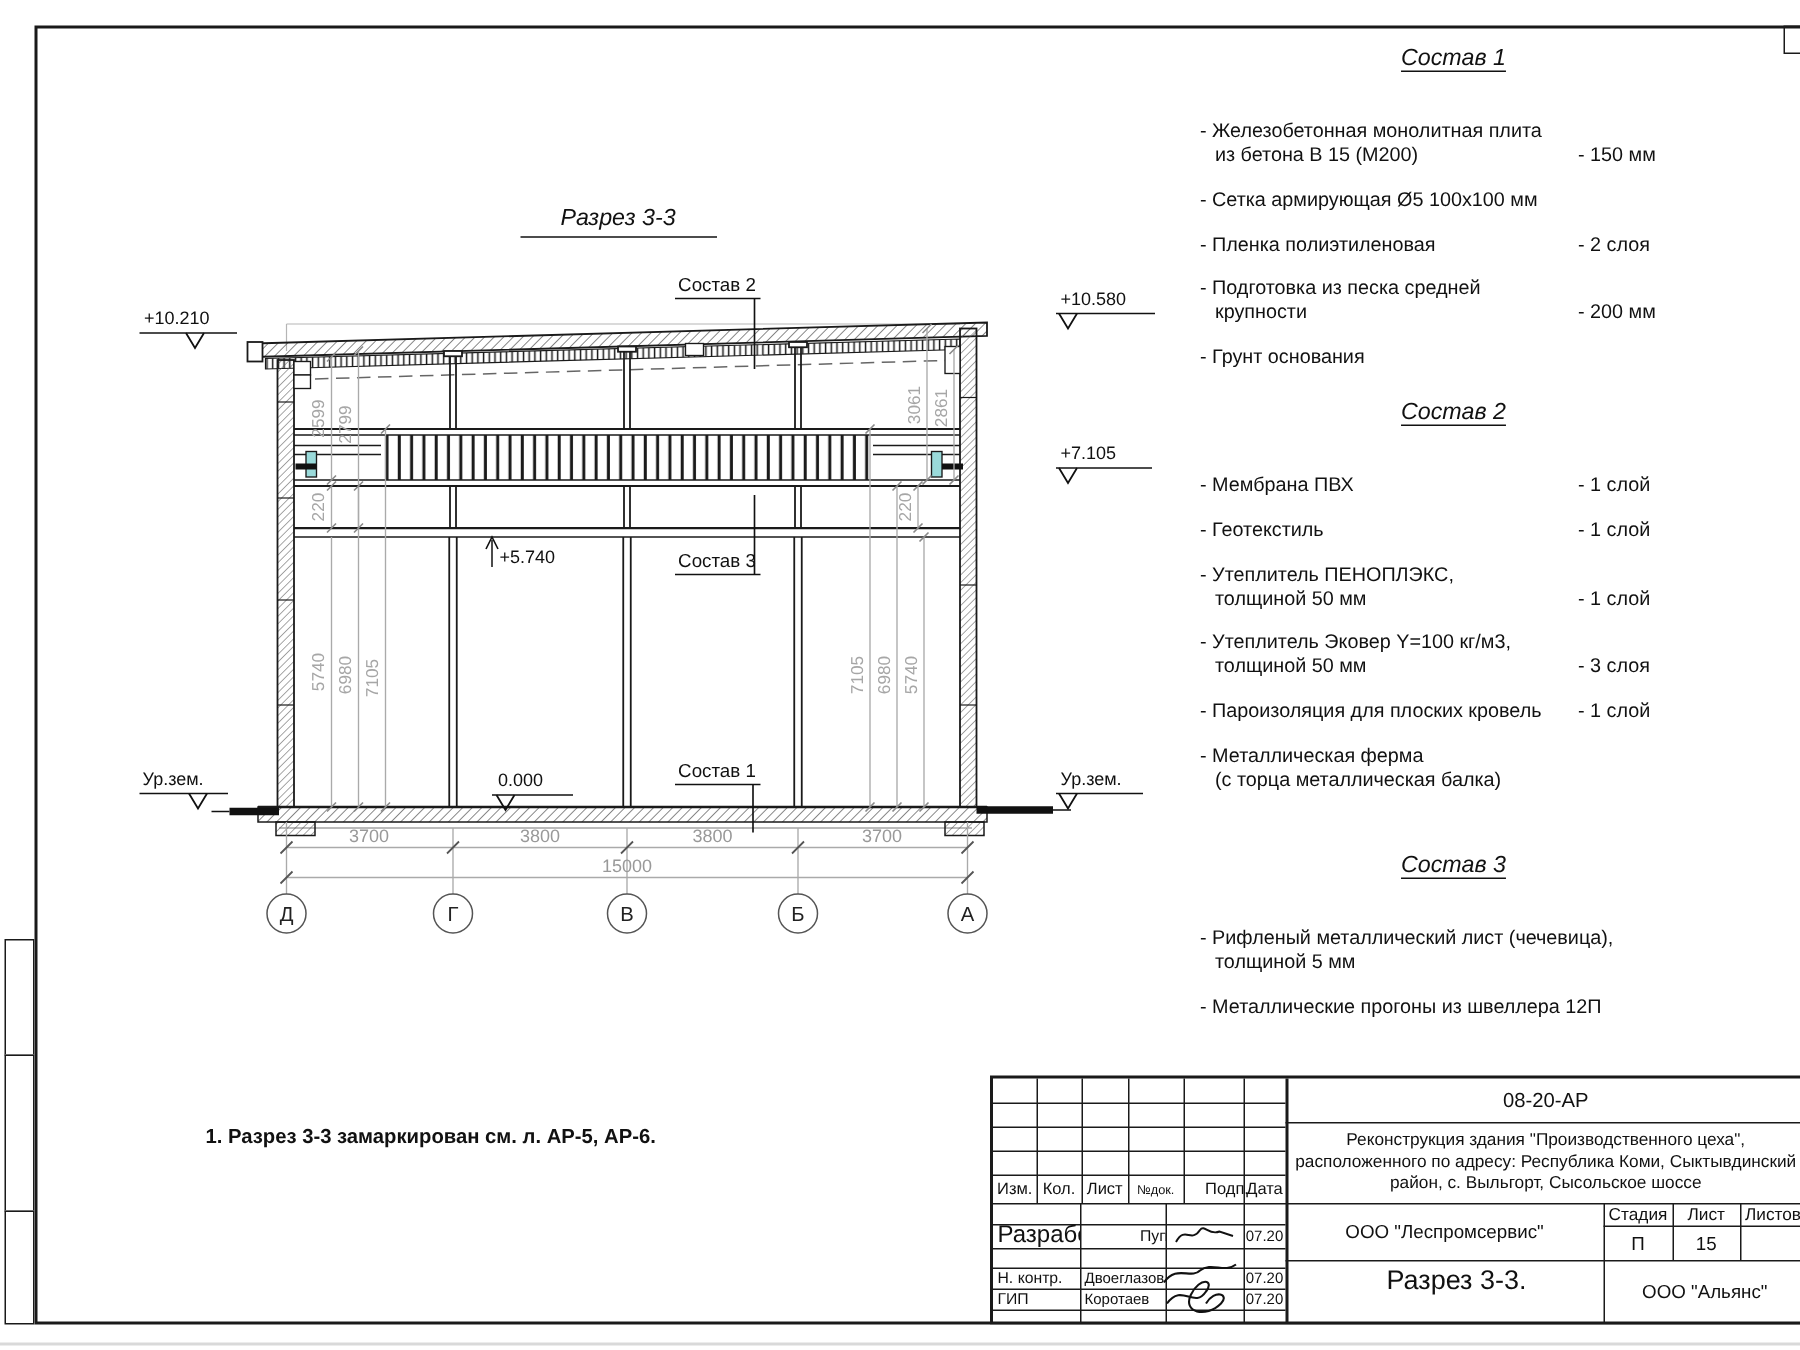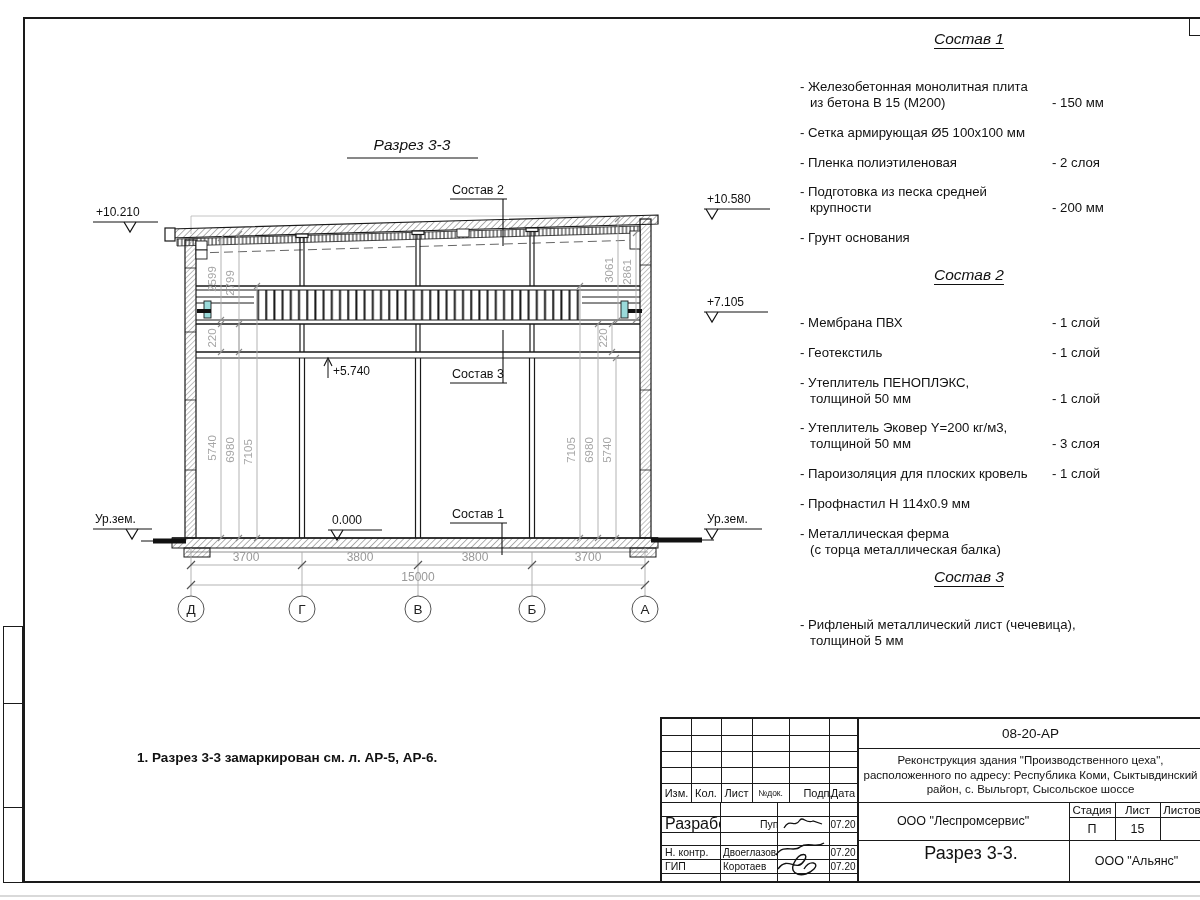--- a/index.html
+++ b/index.html
@@ -306,44 +306,43 @@
   <div class="item">
     <div class="item-name">- Геотекстиль</div>
     <div class="item-value">- 1 слой</div>
   </div>
   <div class="item">
     <div class="item-name">- Утеплитель ПЕНОПЛЭКС,
 толщиной 50 мм</div>
     <div class="item-value">- 1 слой</div>
   </div>
   <div class="item">
-    <div class="item-name">- Утеплитель Эковер Y=200 кг/м3,
+    <div class="item-name">- Утеплитель Эковер Y=100 кг/м3,
 толщиной 50 мм</div>
     <div class="item-value">- 3 слоя</div>
   </div>
   <div class="item">
     <div class="item-name">- Пароизоляция для плоских кровель</div>
     <div class="item-value">- 1 слой</div>
-  </div>
-  <div class="item">
-    <div class="item-name">- Профнастил Н 114х0.9 мм</div>
-    <div class="item-value"></div>
   </div>
   <div class="item">
     <div class="item-name">- Металлическая ферма
 (с торца металлическая балка)</div>
     <div class="item-value"></div>
   </div>
 </div>
 
 <div class="panel" style="top:568px;">
   <div class="panel-title">Состав 3</div>
   <div class="item">
     <div class="item-name">- Рифленый металлический лист (чечевица),
 толщиной 5 мм</div>
+  </div>
+  <div class="item">
+    <div class="item-name">- Металлические прогоны из швеллера 12П</div>
   </div>
 </div>
 
 <div class="note">1. Разрез 3-3 замаркирован см. л. АР-5, АР-6.</div>
 
 <div class="tblock">
 
   <div class="vline" style="left:29px;top:0;height:83px;"></div>
   <div class="vline" style="left:59px;top:0;height:83px;"></div>
   <div class="vline" style="left:90px;top:0;height:83px;"></div>

